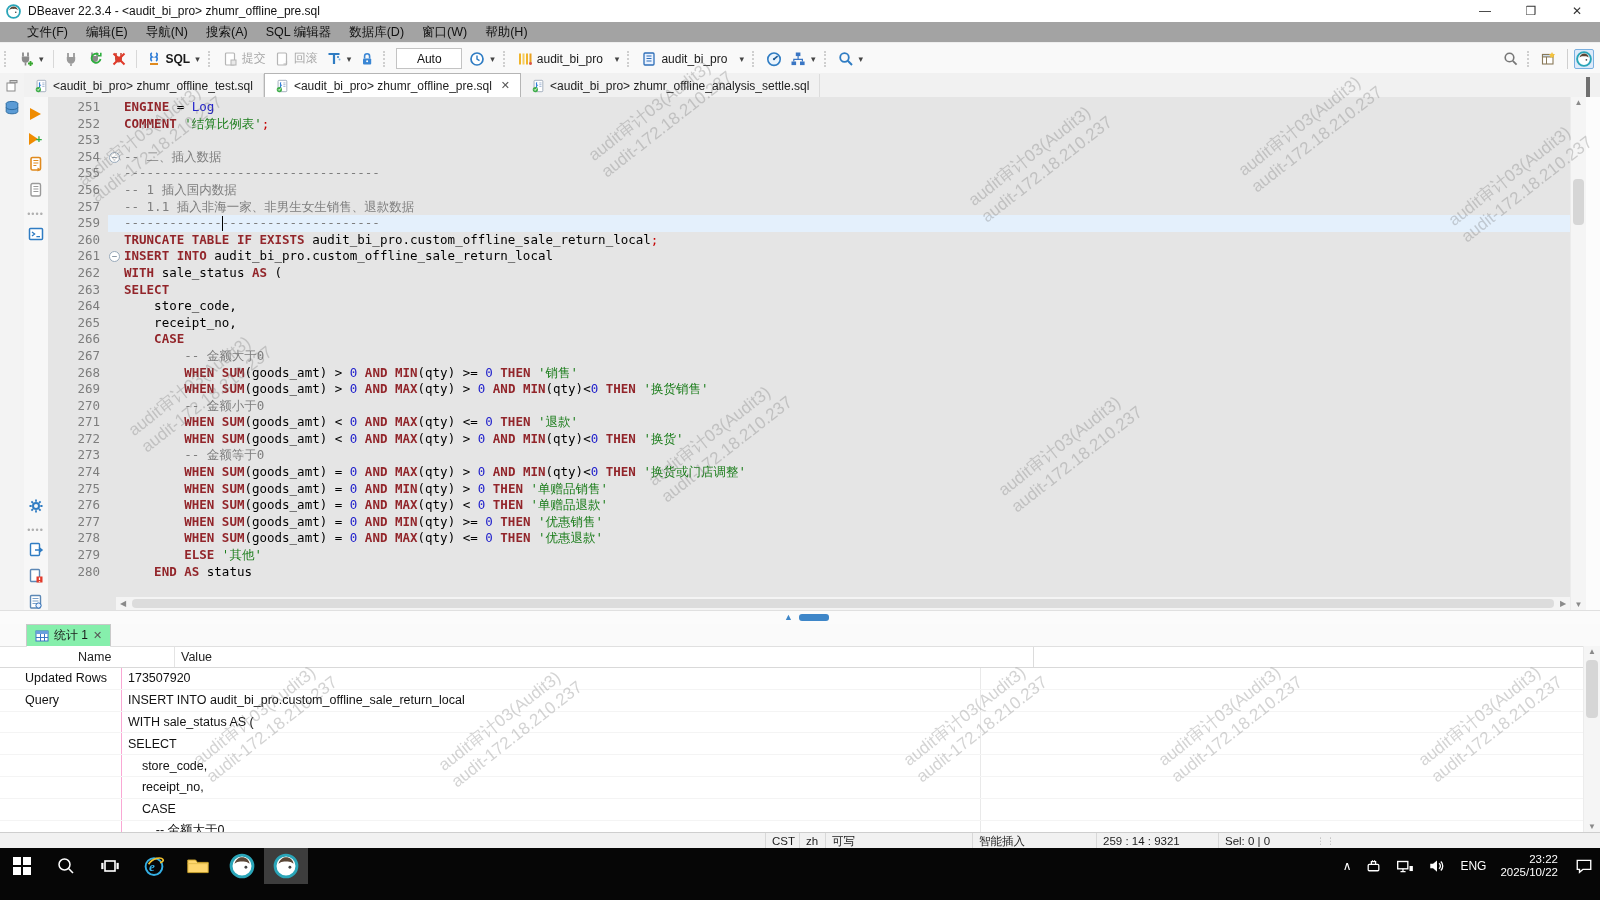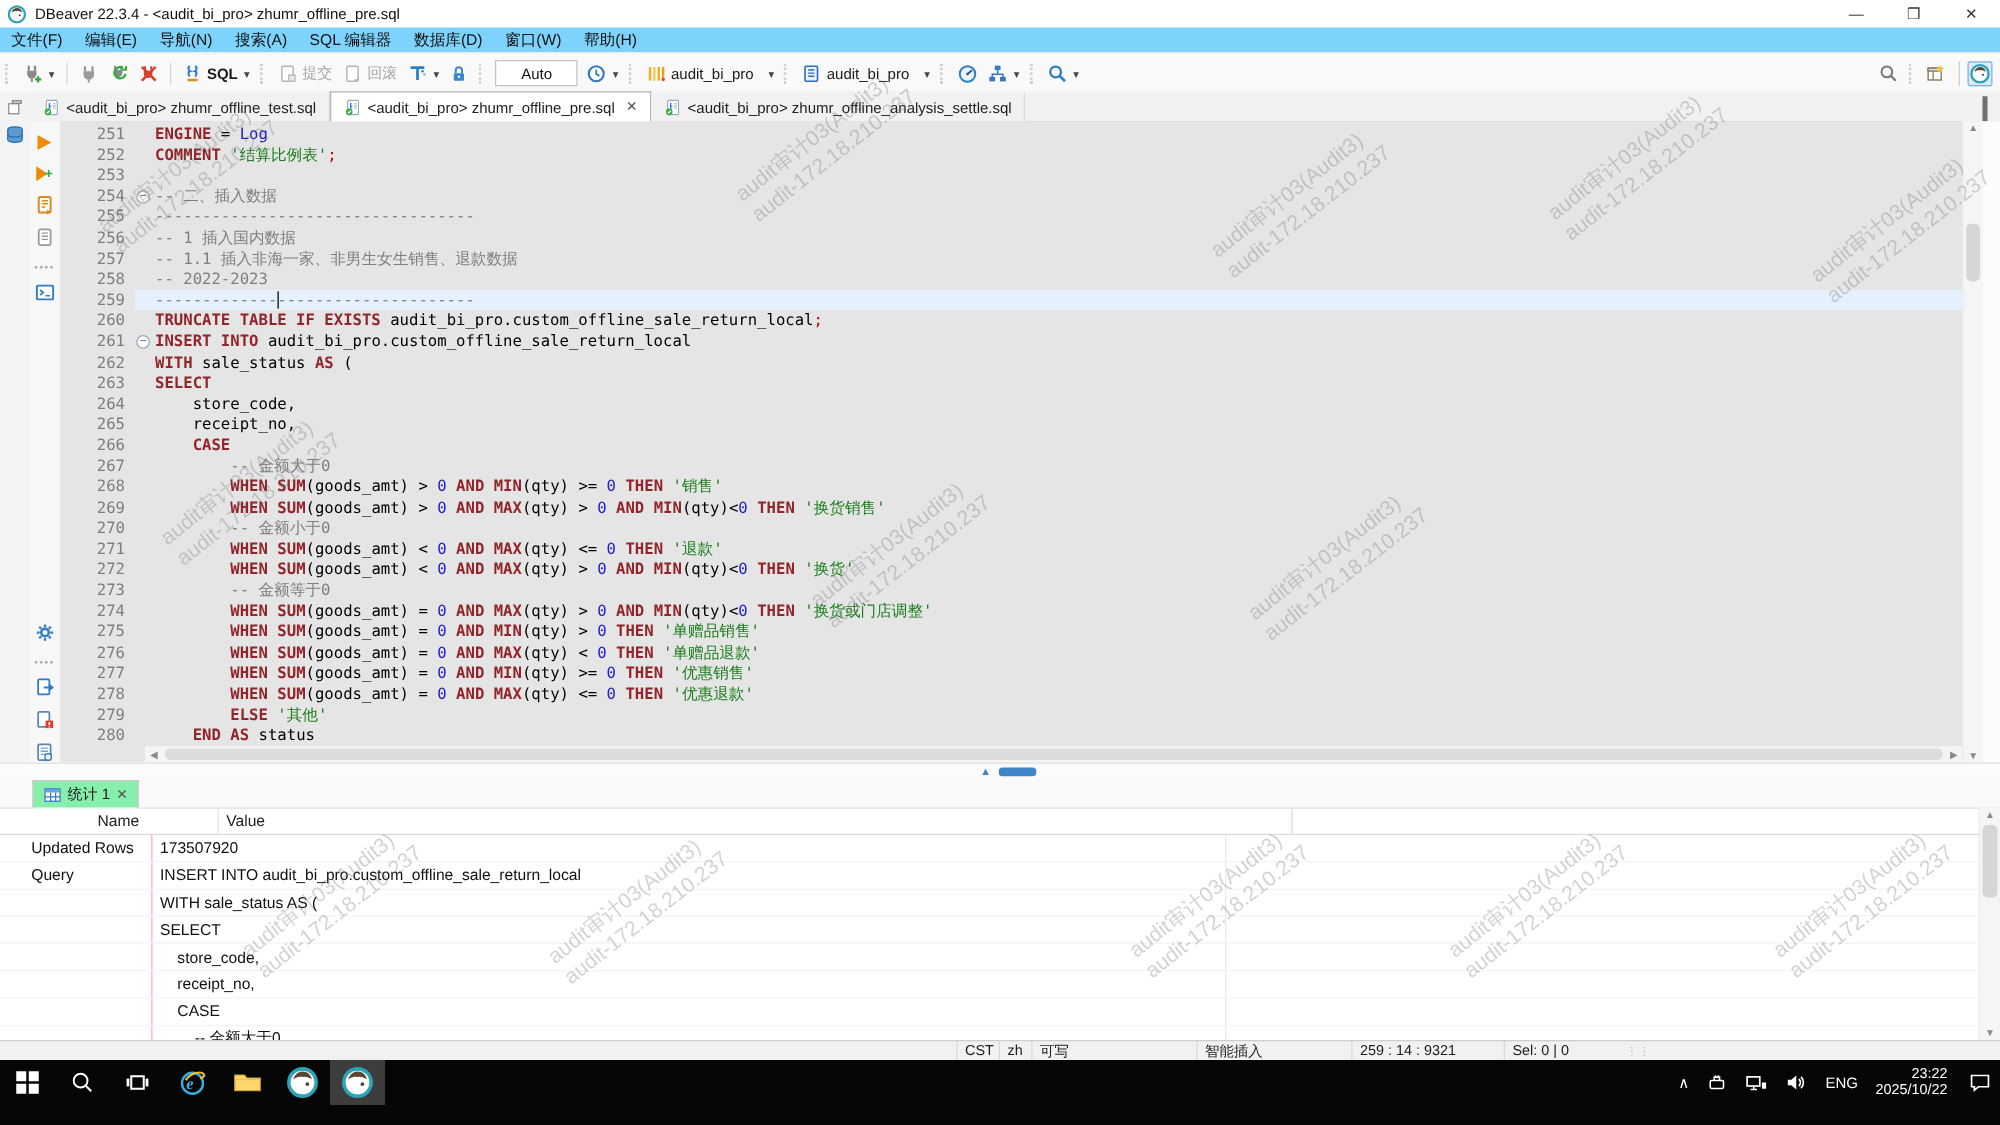--- a/index.html
+++ b/index.html
@@ -5,21 +5,21 @@
   html,body{margin:0;padding:0;background:#888;}
   #app{position:relative;width:1600px;height:900px;background:#fff;overflow:hidden;
        font-family:"Liberation Sans",sans-serif;color:#1a1a1a;cursor:default;}
   
   .titlebar{position:absolute;top:0;left:0;right:0;height:22px;background:#fff;display:flex;align-items:center;}
   .titlebar .logo{width:15px;height:15px;margin:0 7px 0 6px;}
   .titlebar .title{font-size:12px;color:#111;}
   .win-btns{position:absolute;right:0;top:0;height:22px;display:flex;}
   .win-btn{width:46px;height:22px;display:flex;align-items:center;justify-content:center;font-size:12px;color:#333;}
   
-  .menubar{position:absolute;top:22px;left:0;right:0;height:20px;background:#7dd3fc;display:flex;align-items:center;padding-left:0;}
+  .menubar{position:absolute;top:22px;left:0;right:0;height:20px;background:#a3a3a3;display:flex;align-items:center;padding-left:18px;}
   .menu-item{font-size:12.5px;padding:2px 9px;color:#111;}
   
   .toolbar{position:absolute;top:42px;left:0;right:0;height:31px;background:#f9f9f9;
            border-top:1px solid #eee;border-bottom:1px solid #e2e2e2;display:flex;align-items:center;font-size:12px;}
   .tb-grip{width:3px;height:16px;border-left:2px dotted #cfcfcf;margin:0 5px 0 4px;}
   .tb-sep{width:1px;height:18px;background:#d8d8d8;margin:0 5px;}
   .tb-btn{display:flex;align-items:center;gap:4px;padding:3px 4px;border-radius:2px;}
   .tb-btn svg{display:block;}
   .tb-caret{font-size:9px;color:#444;margin-left:1px;}
   .tb-disabled{color:#a7a7a7;}
@@ -441,25 +441,20 @@
         <div class="ed-row">
           <span class="ed-num">256</span>
           <span class="ed-fold"></span>
           <span class="ed-code"><span class="tk-c">-- 1 插入国内数据</span></span>
         </div>
         <div class="ed-row">
           <span class="ed-num">257</span>
           <span class="ed-fold"></span>
           <span class="ed-code"><span class="tk-c">-- 1.1 插入非海一家、非男生女生销售、退款数据</span></span>
         </div>
-        <div class="ed-row">
-          <span class="ed-num">258</span>
-          <span class="ed-fold"></span>
-          <span class="ed-code"><span class="tk-c">-- 2022-2023</span></span>
-        </div>
         <div class="ed-row current">
           <span class="ed-num">259</span>
           <span class="ed-fold"></span>
           <span class="ed-code"><span class="tk-c">----------------------------------</span><span class="caret" style="left: 13ch;"></span></span>
         </div>
         <div class="ed-row">
           <span class="ed-num">260</span>
           <span class="ed-fold"></span>
           <span class="ed-code"><span class="tk-k">TRUNCATE TABLE IF EXISTS</span><span class="tk-i"> audit_bi_pro.custom_offline_sale_return_local</span><span class="tk-r">;</span></span>
         </div>
@@ -641,21 +636,21 @@
       <span class="res-thumb"></span>
       <span class="vs-arrow" style="bottom:1px;">▼</span>
     </div>
   </div>
 
   <div class="statusbar">
     <div class="sb-cells" id="sb-cells">
         <div class="sb-cell" style="width: 34px;">CST</div>
         <div class="sb-cell" style="width: 26px;">zh</div>
         <div class="sb-cell" style="width: 132px;">可写</div>
-        <div class="sb-cell" style="width: 124px;">智能插入</div>
+        <div class="sb-cell" style="width: 124px; margin-left: 15px;">智能插入</div>
         <div class="sb-cell" style="width: 122px; text-align: right;">259 : 14 : 9321</div>
         <div class="sb-cell" style="width: 90px;">Sel: 0 | 0</div>
         <div class="sb-grip">⋮⋮</div>
       </div>
   </div>
 
   <div class="wm-layer" id="wm-layer">
       <div class="wm" style="left: 70px; top: 120px;">
         <div>audit审计03(Audit3)</div>
         <div>audit-172.18.210.237</div>

